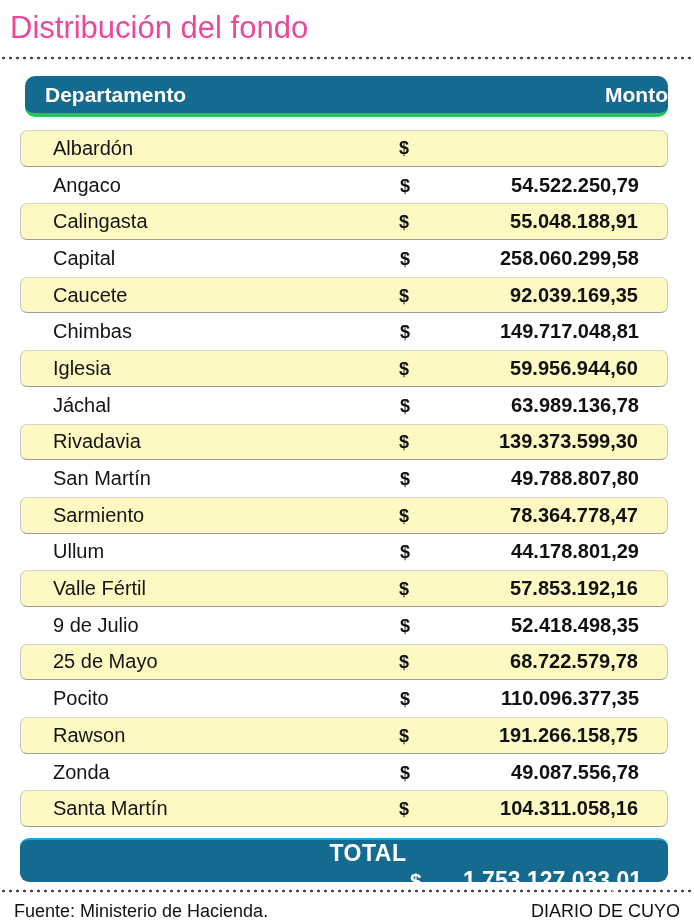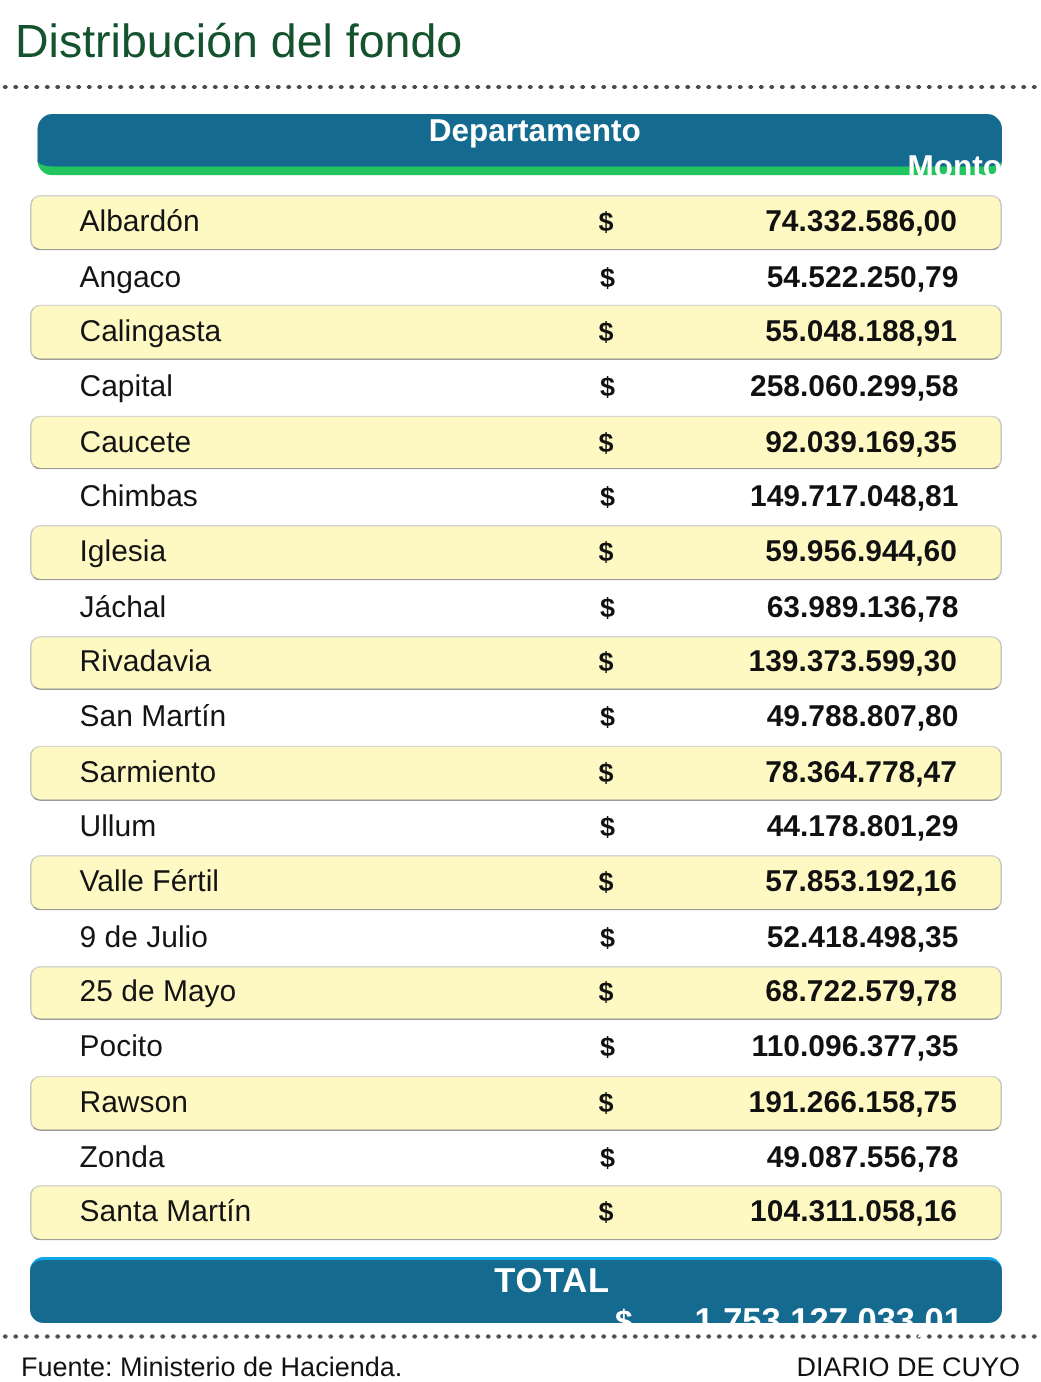--- a/index.html
+++ b/index.html
@@ -13,21 +13,21 @@
     width: 694px;
     height: 921px;
     background: #ffffff;
     overflow: hidden;
   }
   .title {
     margin: 0;
     padding: 10px 0 0 10px;
     font-size: 31px;
     font-weight: 400;
-    color: #14532d;
+    color: #ec4899;
     letter-spacing: 0px;
   }
   .dotted {
     height: 4px;
     margin-top: 10px;
     background-image: radial-gradient(circle, #4a4a4a 1.3px, transparent 1.6px);
     background-size: 7px 4px;
     background-repeat: repeat-x;
     background-position: 0 50%;
   }
@@ -35,27 +35,26 @@
 
   .table-wrap {
     margin: 16px 26px 0 20px; 
   }
   .header-row {
     display: flex;
     align-items: center;
     height: 41px;
     margin: 0 0 13px 5px;
     background: #156a90;
-    border-bottom: 6px solid #22c55e;
+    border-bottom: 4px solid #22c55e;
     border-radius: 10px;
     box-sizing: border-box;
     color: #ffffff;
     font-weight: 700;
     font-size: 21px;
-    flex-direction: column;
   }
   .header-row .h-dept { padding-left: 20px; }
   .header-row .h-monto { margin-left: auto; }
 
   .row {
     display: flex;
     align-items: center;
     height: 36.7px;
     box-sizing: border-box;
     font-size: 20px;
@@ -136,21 +135,20 @@
     <div class="header-row">
       <span class="h-dept">Departamento</span>
       <span class="h-monto">Monto</span>
     </div>
 
     <div>
         <div class="row shaded">
           <span class="dept">Albardón</span>
           <span class="amt-group">
             <span class="cur">$</span>
-            <span class="amt">74.332.586,00</span>
           </span>
         </div>
         <div class="row plain">
           <span class="dept">Angaco</span>
           <span class="amt-group">
             <span class="cur">$</span>
             <span class="amt">54.522.250,79</span>
           </span>
         </div>
         <div class="row shaded">

